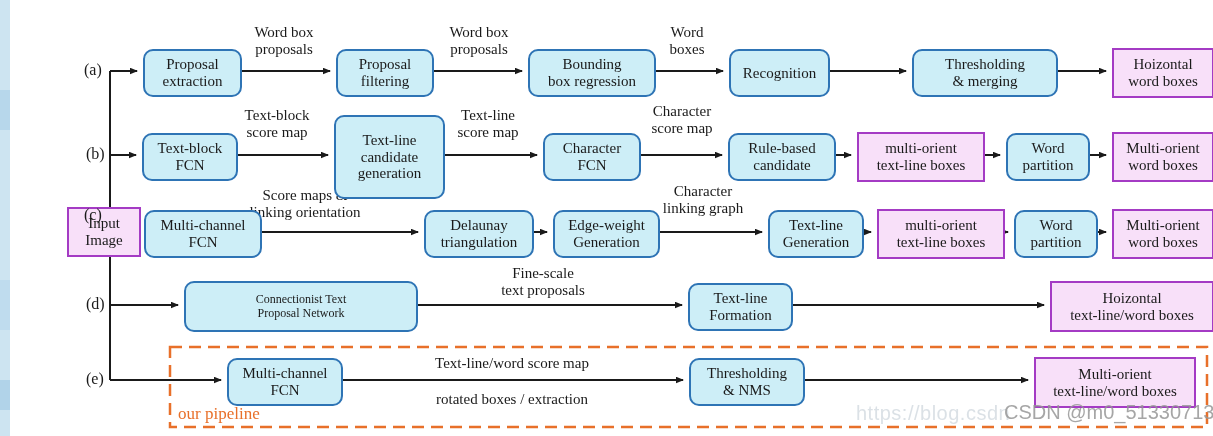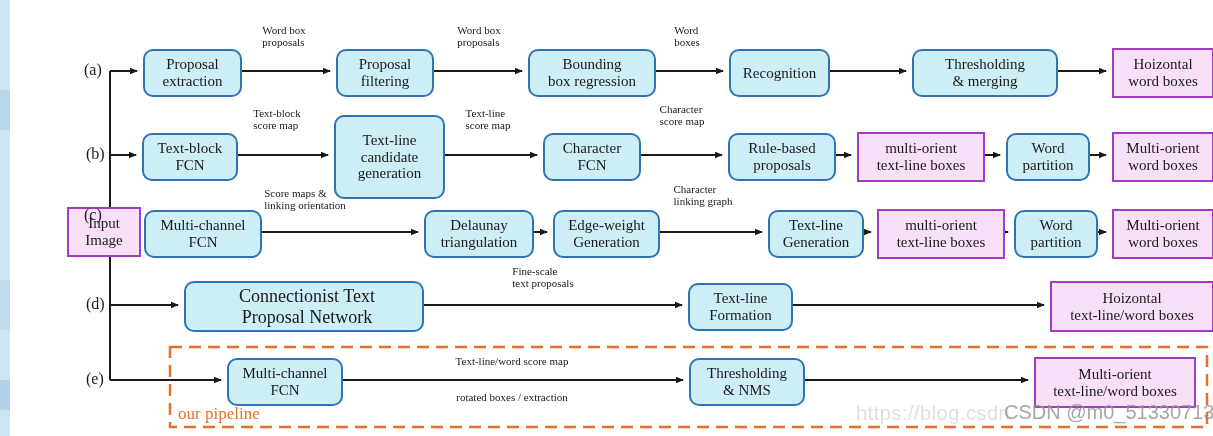--- a/index.html
+++ b/index.html
@@ -13,36 +13,36 @@
   
   svg.wires{position:absolute;left:0;top:0;z-index:1;}
   
   .node{
     position:absolute;z-index:3;display:flex;align-items:center;justify-content:center;
     text-align:center;white-space:pre-line;font-size:15px;line-height:1.12;
   }
   .cyan{background:var(--cyan_fill,#cdeef7);border:2px solid var(--cyan_border,#2e74b5);border-radius:10px;}
   .pink{background:var(--pink_fill,#f8e0f9);border:2px solid var(--pink_border,#a43bc4);border-radius:0;}
   .elabel{
-    position:absolute;z-index:2;transform:translateX(-50%);text-align:left;
-    white-space:pre-line;font-size:11px;line-height:1.1;
+    position:absolute;z-index:2;transform:translateX(-50%);text-align:center;
+    white-space:pre-line;font-size:15px;line-height:1.1;
   }
   .rowtag{position:absolute;z-index:3;font-size:16px;}
   .pipeline-label{
     position:absolute;z-index:3;font-size:17px;color:var(--orange,#e8702a);
   }
   .wm-ghost{
     position:absolute;z-index:4;font-family:"Liberation Sans",sans-serif;
     font-size:20px;color:rgba(190,200,210,0.55);letter-spacing:.5px;white-space:nowrap;
   }
   .wm-main{
     position:absolute;z-index:5;font-family:"Liberation Sans",sans-serif;
     font-size:20px;color:rgba(150,150,150,0.85);white-space:nowrap;
   }
-  .big{font-size:18px;padding-left:6px;}
+  .big{font-size:12px;}
 </style>
 </head>
 <body>
 
 <div id="stage">
 
   <div class="leftstrip">
     <div class="strip-mark" style="top:90px;height:40px;background:#a8cfe8;opacity:.6;"></div>
     <div class="strip-mark" style="top:280px;height:50px;background:#b9d9ec;opacity:.7;"></div>
     <div class="strip-mark" style="top:380px;height:30px;background:#9fc8e4;opacity:.6;"></div>
@@ -125,21 +125,21 @@
   <div class="node cyan" style="left:334px;top:115px;width:107px;height:80px;">Text-line
 candidate
 generation</div>
   <div class="elabel" style="left:488px;top:107px;">Text-line
 score map</div>
   <div class="node cyan" style="left:543px;top:133px;width:94px;height:44px;">Character
 FCN</div>
   <div class="elabel" style="left:682px;top:103px;">Character
 score map</div>
   <div class="node cyan" style="left:728px;top:133px;width:104px;height:44px;">Rule-based
-proposals</div>
+candidate</div>
   <div class="node pink" style="left:857px;top:132px;width:124px;height:46px;">multi-orient
 text-line boxes</div>
   <div class="node cyan" style="left:1006px;top:133px;width:80px;height:44px;">Word
 partition</div>
   <div class="node pink" style="left:1112px;top:132px;width:98px;height:46px;">Multi-orient
 word boxes</div>
 
   <div class="node cyan" style="left:144px;top:210px;width:114px;height:44px;">Multi-channel
 FCN</div>
   <div class="elabel" style="left:305px;top:187px;">Score maps &amp;

